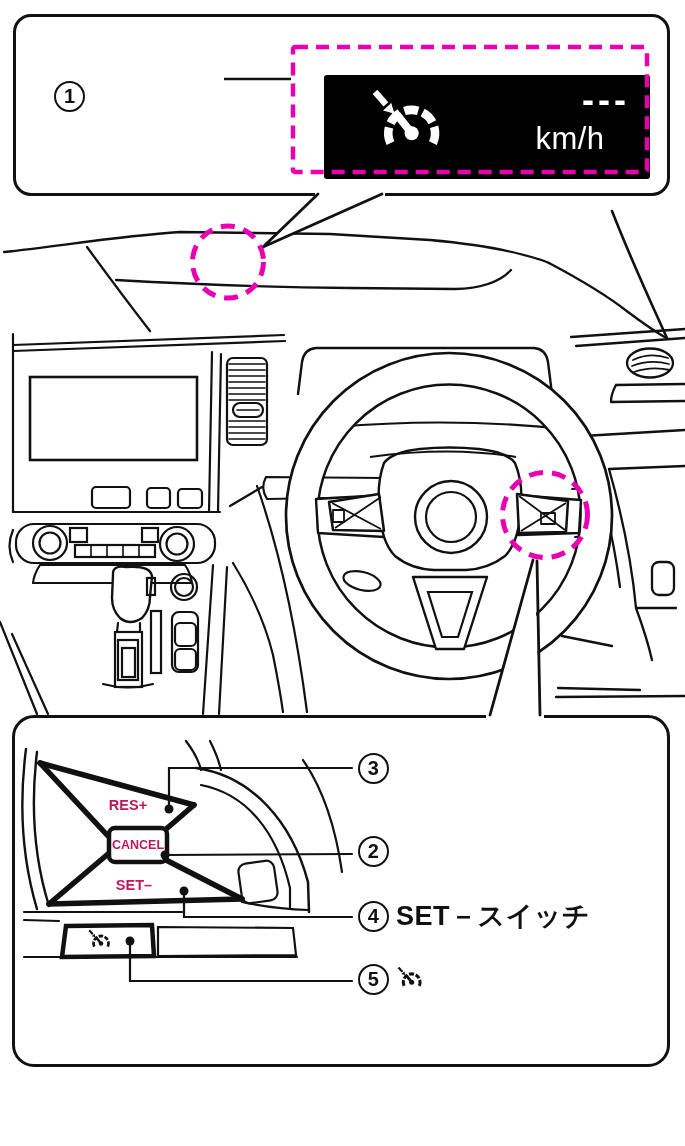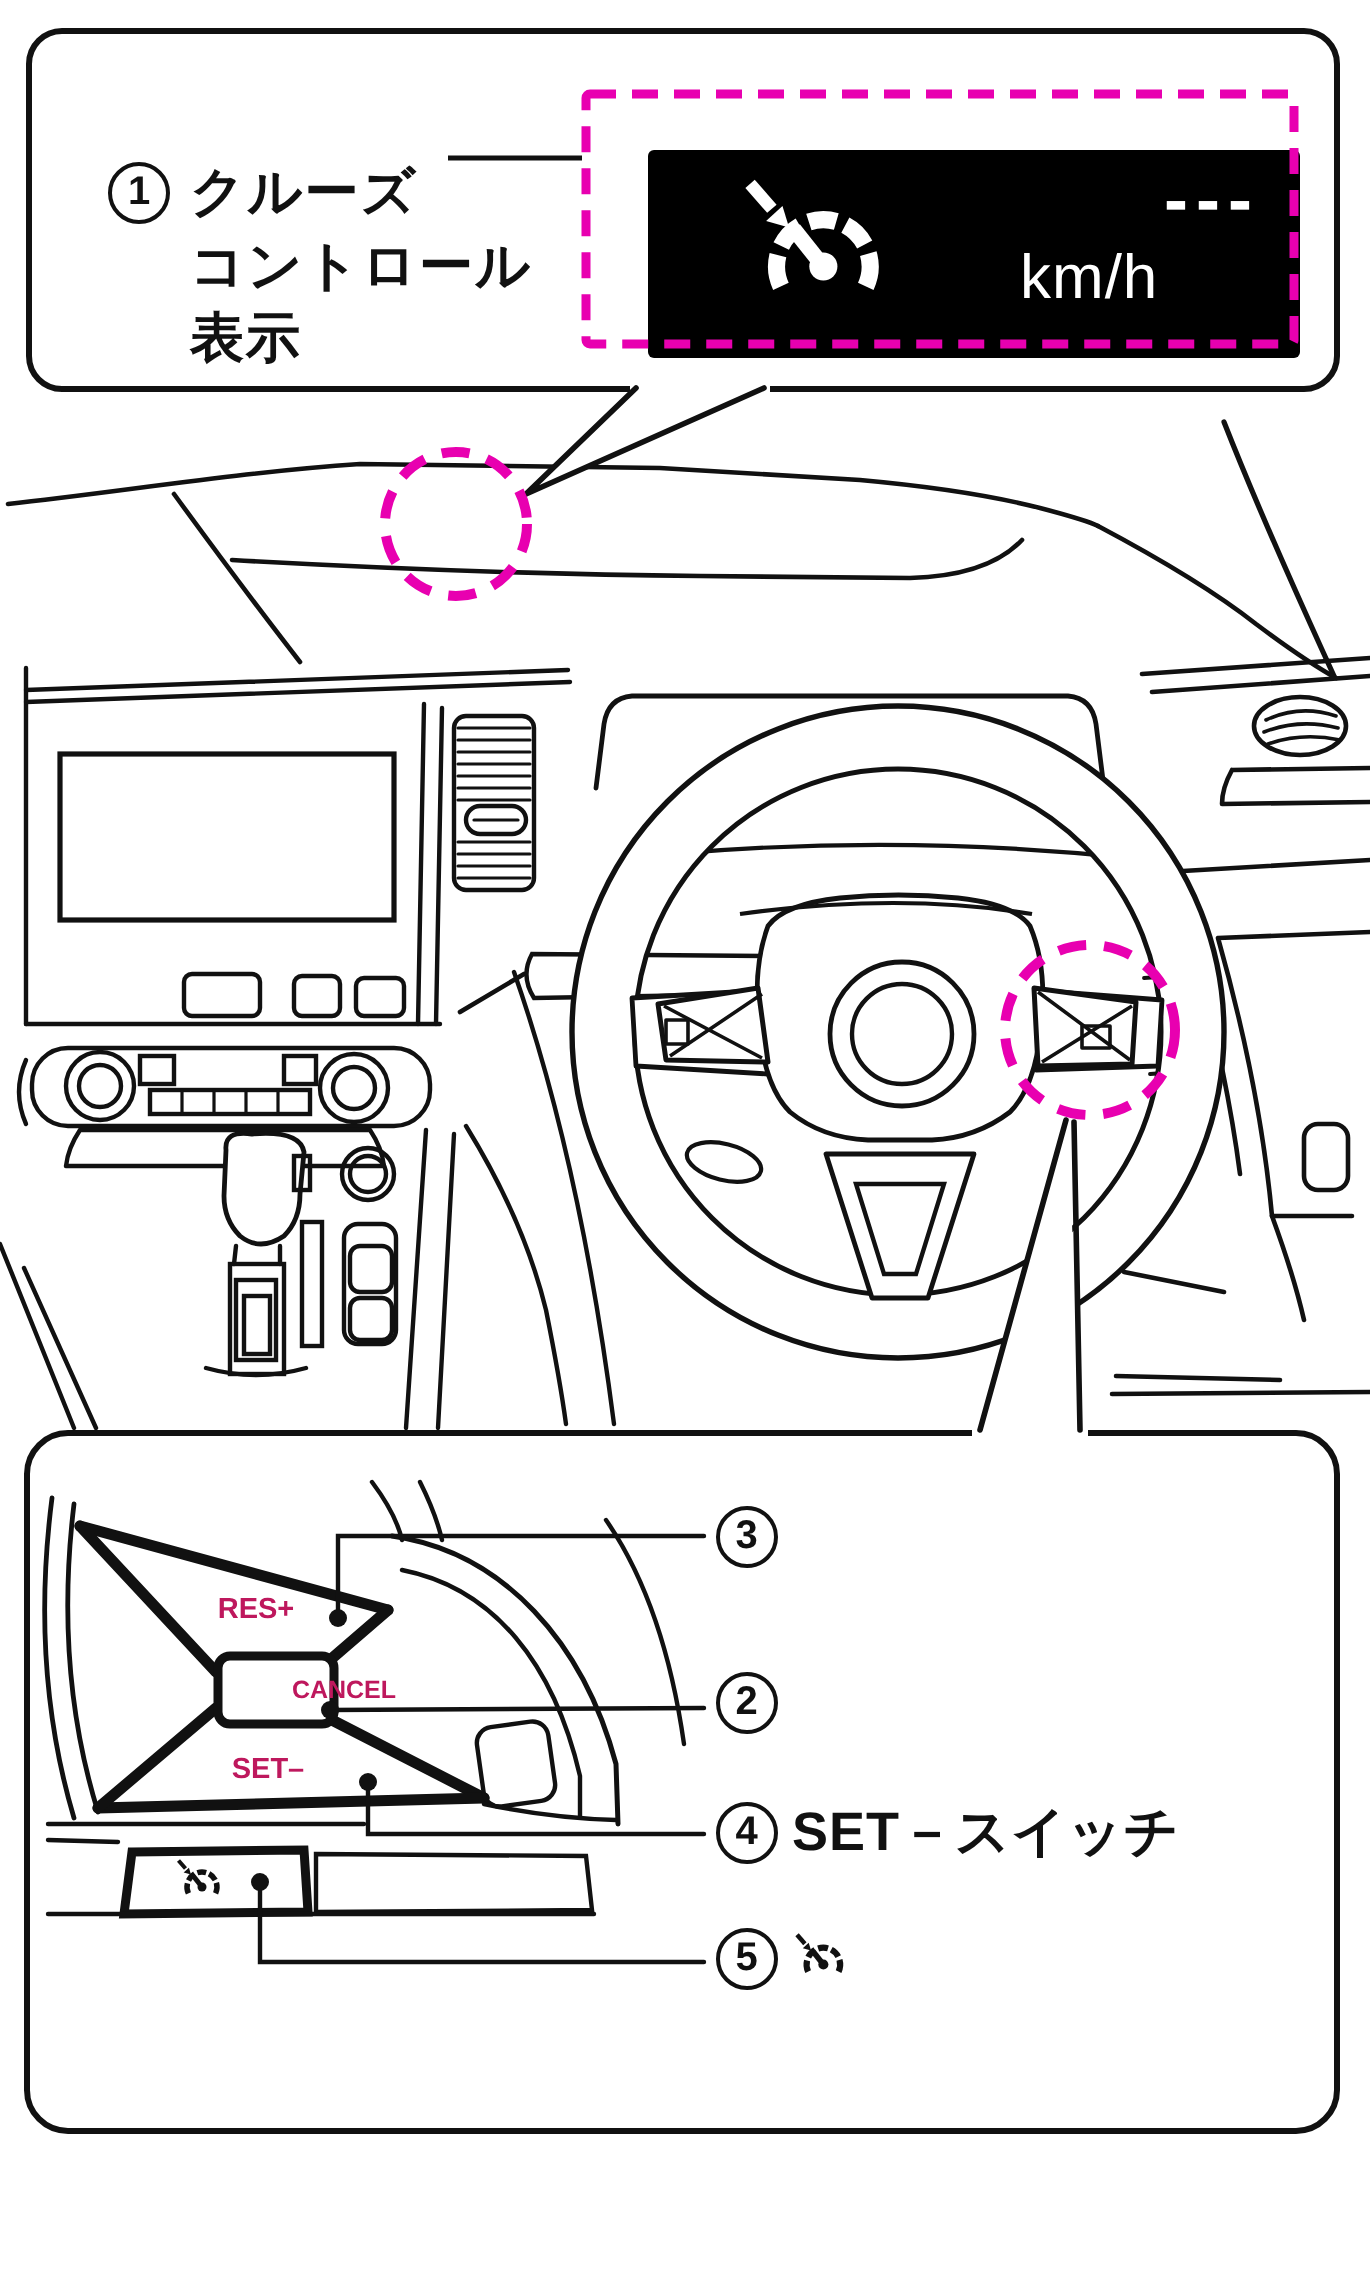--- a/index.html
+++ b/index.html
@@ -14,42 +14,37 @@
       width:31px;height:31px;border:2.5px solid #111;border-radius:50%;
       font-weight:700;font-size:20px;box-sizing:border-box;background:#fff;flex:0 0 auto;}
   .jp-label{display:flex;align-items:center;gap:7px;font-size:27px;font-weight:600;
       letter-spacing:0.5px;white-space:nowrap;}
   #main-label{left:38px;top:64px;display:flex;gap:10px;align-items:flex-start;}
   #main-label .lines{font-size:27px;font-weight:600;line-height:36.5px;letter-spacing:1px;margin-top:-3px;}
   #display{position:absolute;left:308px;top:58px;width:326px;height:104px;background:#000;border-radius:3px;}
   #display .icon-wrap{position:absolute;left:44px;top:13px;width:78px;height:78px;}
   #speed-value{position:absolute;left:190px;top:4px;width:116px;text-align:right;color:#fff;
       font-size:36px;font-weight:700;letter-spacing:4px;}
-  #speed-unit{position:absolute;left:186px;top:46px;width:120px;text-align:left;color:#fff;
+  #speed-unit{position:absolute;left:186px;top:46px;width:120px;text-align:center;color:#fff;
       font-size:31px;font-weight:500;letter-spacing:0.5px;}
   .pod-text{position:absolute;z-index:3;font-weight:700;color:#be185d;text-align:center;}
   #pod-res{left:100px;top:797px;width:56px;font-size:14.5px;}
-  #pod-cancel{left:109px;top:828px;width:58px;height:34px;display:flex;align-items:center;justify-content:center;font-size:12.5px;letter-spacing:0;margin-left:34px;}
+  #pod-cancel{left:109px;top:828px;width:58px;height:34px;display:flex;align-items:center;justify-content:center;font-size:12.5px;letter-spacing:0;}
   #pod-set{left:104px;top:877px;width:60px;font-size:14.5px;}
   .sw-label{left:358px;}
   .inline-icon{width:28px;height:28px;flex:0 0 auto;}
 </style>
 </head>
 <body>
 
 <div id="canvas">
 
   <div id="top-box" class="callout-box">
     <div id="main-label" class="txt">
       <span class="num-circle">1</span>
-      <span class="lines">
-        <span style="display:block">クルーズ</span>
-        <span style="display:block">コントロール</span>
-        <span style="display:block">表示</span>
-      </span>
     </div>
     <div id="display">
       <span class="icon-wrap">
         <svg width="78" height="78" viewBox="0 0 100 100" style="color:#fff">
             <use href="#cruise-icon"></use>
           </svg>
       </span>
       <span id="speed-value">---</span>
       <span id="speed-unit">km/h</span>
     </div>

